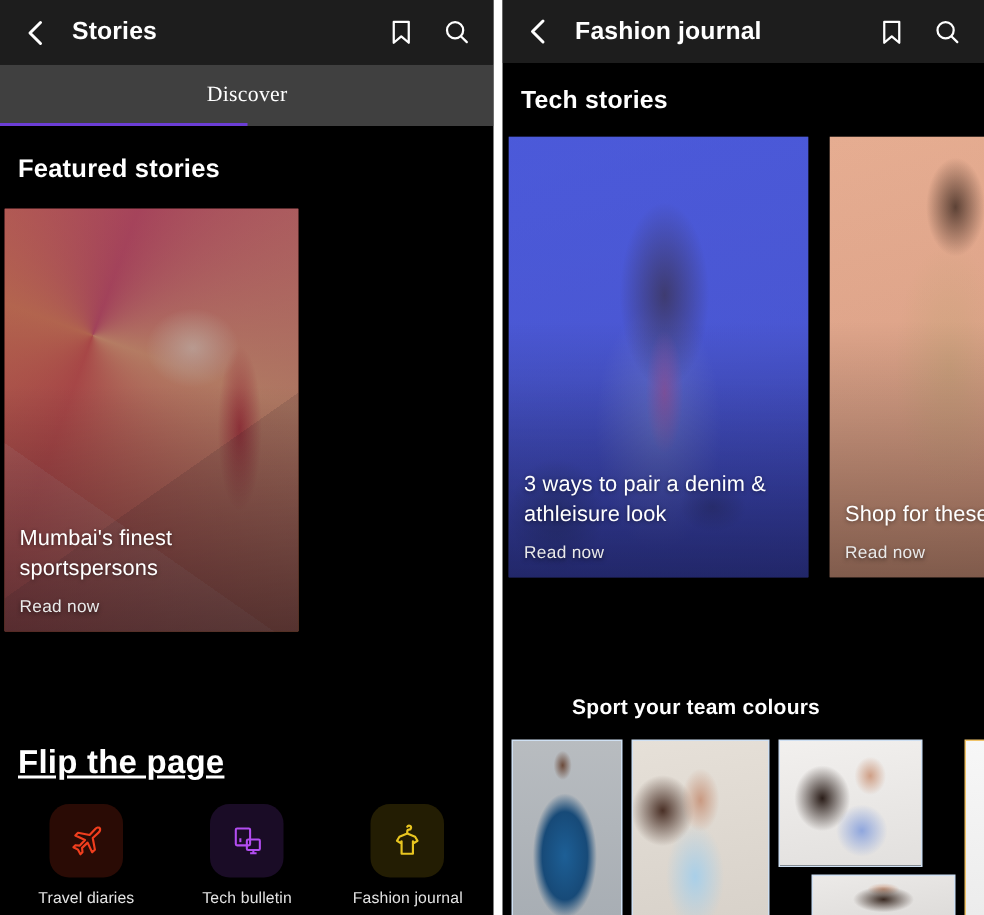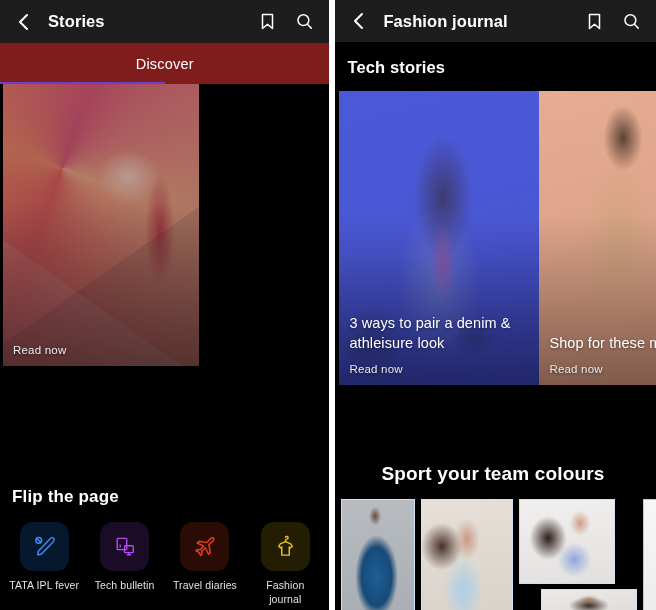--- a/index.html
+++ b/index.html
@@ -26,40 +26,40 @@
   .appbar-right { height: 42px; }
   .back-icon { width: 20px; height: 20px; flex: 0 0 auto; margin-right: 14px; }
   .appbar-title {
     color: #ffffff; font-size: 16.5px; font-weight: bold; letter-spacing: .1px;
     flex: 1 1 auto; white-space: nowrap;
   }
   .appbar-actions { display: flex; align-items: center; gap: 16px; }
   .act-icon { width: 21px; height: 21px; display:block; }
 
   
-  .tabs { height: 41px; background: #7f1d1d; display: flex; position: relative; }
+  .tabs { height: 41px; background: #404040; display: flex; position: relative; font-family: Liberation Serif, serif; }
   .tab {
     flex: 1 1 50%; display: flex; align-items: center; justify-content: center;
     font-size: 14.5px; color: #8d8d8d; letter-spacing: .2px;
   }
   .tab.active { color: #ffffff; }
   .tab-underline { position: absolute; left: 0; bottom: 0; width: 50%; height: 2.5px; }
 
   
   .section-title {
     color: #ffffff; font-weight: bold; letter-spacing: .15px;
     padding: 0 12px;
   }
   .st-featured { font-size: 17px; padding-top: 19px; padding-bottom: 16px; }
   .st-cover    { font-size: 16.5px; padding-top: 16px; padding-bottom: 14px; }
-  .st-sport    { font-size: 19px; padding-top: 17px; padding-bottom: 14px; padding-left: 46px; }
-  .st-flip     { font-size: 17px; padding-top: 0px; padding-bottom: 15px; }
-
-  
-  .card-row { display: flex; gap: 0; padding-left: 3px; text-decoration: underline; }
+  .st-sport    { font-size: 14px; padding-top: 17px; padding-bottom: 14px; padding-left: 46px; }
+  .st-flip     { font-size: 22px; padding-top: 0px; padding-bottom: 15px; text-decoration: underline; }
+
+  
+  .card-row { display: flex; gap: 14px; padding-left: 3px; text-decoration: underline; }
   .story-card {
     position: relative; overflow: hidden; flex: 0 0 auto;
   }
   .card-media { position: absolute; inset: 0; }
   .card-tint  { position: absolute; inset: 0; }
   .card-scrim {
     position: absolute; left:0; right:0; bottom:0; height: 58%;
     background: linear-gradient(to top, rgba(0,0,0,.40), rgba(0,0,0,0));
   }
   .card-body { position: absolute; left: 10px; right: 8px; bottom: 10px; }
@@ -205,69 +205,61 @@
       </span>
     </div>
 
     <div class="tabs">
       <div class="tab active">
         <span>Discover</span>
       </div>
       <div class="tab-underline" id="tabUnderline" style="background: rgb(108, 62, 214); left: 0%; width: 50%;"></div>
     </div>
 
+    <div class="section-title st-featured">Featured stories</div>
 
     <div class="card-row">
 
 
       <div class="story-card" style="width:196px;height:282px">
         <div class="card-media img-sports">
           <div class="img-sports-poly"></div>
         </div>
         <div class="card-tint" style="background:linear-gradient(160deg,rgba(90,60,90,.30),rgba(60,40,80,.40));"></div>
         <div class="card-scrim"></div>
         <div class="card-body">
+          <div class="card-title">Mumbai's finest sportspersons</div>
           <div class="card-cta">
             <span>Read now</span>
           </div>
         </div>
       </div>
     </div>
 
     <div class="flip-block">
       <div class="section-title st-flip">Flip the page</div>
       <div class="chip-row" id="chipRow">
           <div class="chip">
-            <div class="chip-tile" style="background: rgb(6, 24, 46);">
-              <span style="display: block; line-height: 0;"><svg viewBox="0 0 30 30" width="27" height="27" fill="none" stroke="#3d8ef5" stroke-width="1.6" stroke-linecap="round" stroke-linejoin="round">
-       <path d="M21.5 6.2c1.4-1.4 3.2-1.4 4 0 .9 1.4 0 2.8-1 3.8L12.2 22.8c-.8.8-1.4 1-2.2 1.1l-2.6.3.4-2.6c.1-.8.3-1.4 1.1-2.2z"></path>
-       <circle cx="8.6" cy="8.2" r="3.2"></circle>
-       <path d="M6.6 6.3l4 3.8"></path>
+            <div class="chip-tile" style="background: rgb(42, 11, 5);">
+              <span style="display: block; line-height: 0;"><svg viewBox="0 0 30 30" width="27" height="27" fill="none" stroke="#f03e1e" stroke-width="1.6" stroke-linecap="round" stroke-linejoin="round">
+       <path d="M24.8 5.4c.9.9.6 2.4-.7 3.6l-4.3 4 1.6 8.6-2 2-3.4-7.2-4.1 3.9.3 3.2-1.5 1.5-1.8-3.4-3.4-1.8 1.5-1.5 3.2.3 3.9-4.1-7.2-3.4 2-2 8.6 1.6 4-4.3c1.2-1.3 2.7-1.6 3.3-.7z"></path>
      </svg></span>
             </div>
-            <div class="chip-label">TATA IPL fever</div>
+            <div class="chip-label">Travel diaries</div>
           </div>
           <div class="chip">
             <div class="chip-tile" style="background: rgb(26, 12, 38);">
               <span style="display: block; line-height: 0;"><svg viewBox="0 0 30 30" width="26" height="26" fill="none" stroke="#b24df0" stroke-width="1.6" stroke-linejoin="round">
        <rect x="6" y="5" width="11" height="13" rx="1"></rect>
        <rect x="14.5" y="13.5" width="10" height="8" rx="1"></rect>
        <path d="M19.5 21.5v2.5M17 24h5"></path>
        <path d="M9.5 12.5v3"></path>
      </svg></span>
             </div>
             <div class="chip-label">Tech bulletin</div>
-          </div>
-          <div class="chip">
-            <div class="chip-tile" style="background: rgb(42, 11, 5);">
-              <span style="display: block; line-height: 0;"><svg viewBox="0 0 30 30" width="27" height="27" fill="none" stroke="#f03e1e" stroke-width="1.6" stroke-linecap="round" stroke-linejoin="round">
-       <path d="M24.8 5.4c.9.9.6 2.4-.7 3.6l-4.3 4 1.6 8.6-2 2-3.4-7.2-4.1 3.9.3 3.2-1.5 1.5-1.8-3.4-3.4-1.8 1.5-1.5 3.2.3 3.9-4.1-7.2-3.4 2-2 8.6 1.6 4-4.3c1.2-1.3 2.7-1.6 3.3-.7z"></path>
-     </svg></span>
-            </div>
-            <div class="chip-label">Travel diaries</div>
           </div>
           <div class="chip">
             <div class="chip-tile" style="background: rgb(35, 29, 3);">
               <span style="display: block; line-height: 0;"><svg viewBox="0 0 30 30" width="27" height="27" fill="none" stroke="#e8c520" stroke-width="1.6" stroke-linecap="round" stroke-linejoin="round">
        <path d="M15 4.6a1.5 1.5 0 1 1 1.3 2.2c-.9 0-1.3.6-1.3 1.4v1.2"></path>
        <path d="M15 9.6 9.2 12 7.4 15l2.4 1.6 1-1.2v9.2h8.4V15.4l1 1.2L22.6 15l-1.8-3z"></path>
      </svg></span>
             </div>
             <div class="chip-label">Fashion journal</div>
           </div>

